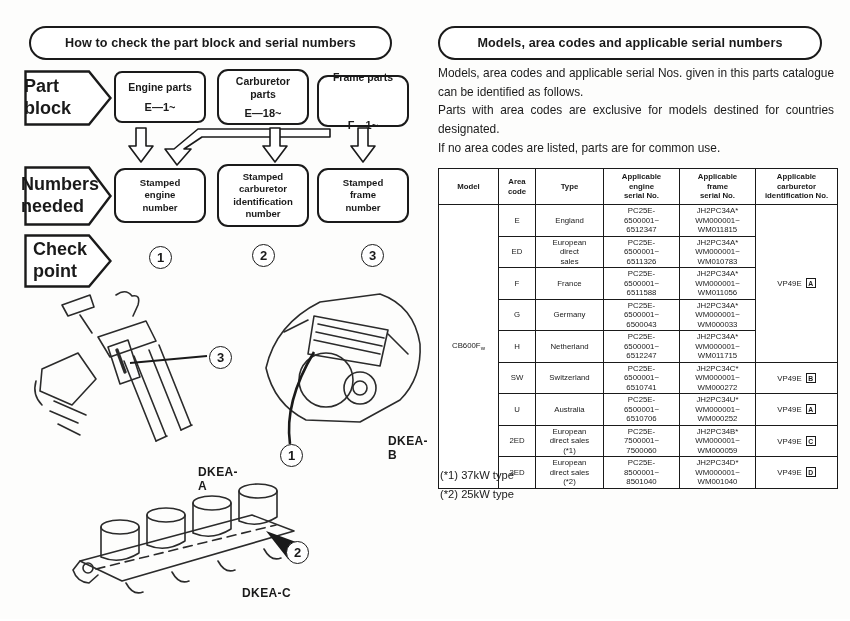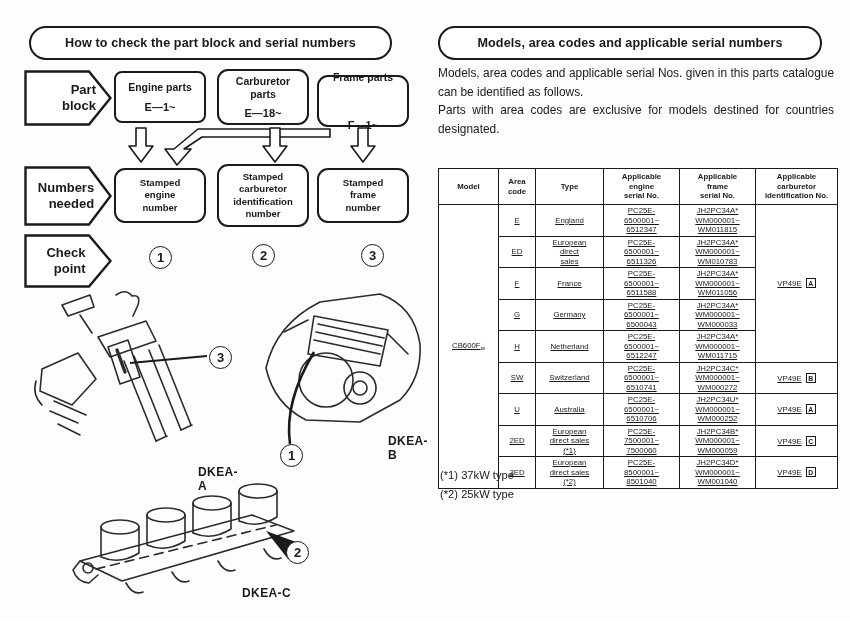--- a/index.html
+++ b/index.html
@@ -19,22 +19,22 @@
     font-weight:700; font-size:12.6px; letter-spacing:.1px;
   }
   .banner-left  { left:29px;  top:26px; width:363px; height:34px; }
   .banner-right { left:438px; top:26px; width:384px; height:34px; }
 
   
   .pent { position:absolute; }
   .pent svg { position:absolute; inset:0; width:100%; height:100%; }
   .pent-label {
     position:absolute; inset:0; display:flex; align-items:center; justify-content:center;
-    padding-right:16px; font-weight:700; font-size:13px; line-height:1.2;
-    white-space:pre-line; text-align:right;padding-left:12px;
+    padding-right:16px; font-weight:700; font-size:18px; line-height:1.2;
+    white-space:pre-line; text-align:left;
   }
   .pent-partblock { left:24px; top:70px;  width:88px; height:56px; }
   .pent-numbers   { left:24px; top:166px; width:88px; height:60px; }
   .pent-check     { left:24px; top:234px; width:88px; height:54px; }
 
   
   .pbox {
     position:absolute; background:#fff;
     border:2px solid #1a1a1a; border-radius:11px;
     display:flex; flex-direction:column; align-items:center; justify-content:center;
@@ -82,21 +82,21 @@
   
   .sn-table {
     position:absolute; left:438px; top:168px; width:399px;
     border-collapse:collapse; table-layout:fixed; background:#fff;
   }
   .sn-table th, .sn-table td {
     border:1.4px solid #1a1a1a; text-align:center; vertical-align:middle;
     font-size:7.8px; line-height:1.22; white-space:pre-line; padding:1px 1px;
   }
   .sn-table th { font-weight:700; height:36px; }
-  .sn-table td { height:29px; font-weight:400;text-decoration:underline; }
+  .sn-table td { height:29px; font-weight:400; }
   .model-cell { font-size:8.2px; }
   .model-cell .msub { font-size:6px; vertical-align:-2px; }
   .boxletter {
     display:inline-block; width:10px; height:10px; line-height:9px;
     border:1.1px solid #1a1a1a; font-size:6.8px; font-weight:700;
     text-align:center; margin-left:4px; vertical-align:0px; background:#fff;
   }
 
   .footnote { position:absolute; left:440px; width:200px; font-size:11.2px; }
   .fn-1 { top:469px; }
@@ -255,20 +255,21 @@
     <div class="fig-label" style="left:168px; top:113px;">DKEA-C</div>
   </div>
 
   <div class="banner banner-right">
     <span>Models, area codes and applicable serial numbers</span>
   </div>
 
   <div class="intro">
     <p>Models, area codes and applicable serial Nos. given in this parts catalogue can be identified as follows.</p>
     <p>Parts with area codes are exclusive for models destined for countries designated.</p>
+    <p>If no area codes are listed, parts are for common use.</p>
   </div>
 
   <table class="sn-table">
     <colgroup>
       <col style="width:60px">
         <col style="width:37px">
         <col style="width:68px">
       <col style="width:76px">
         <col style="width:76px">
         <col style="width:82px">

